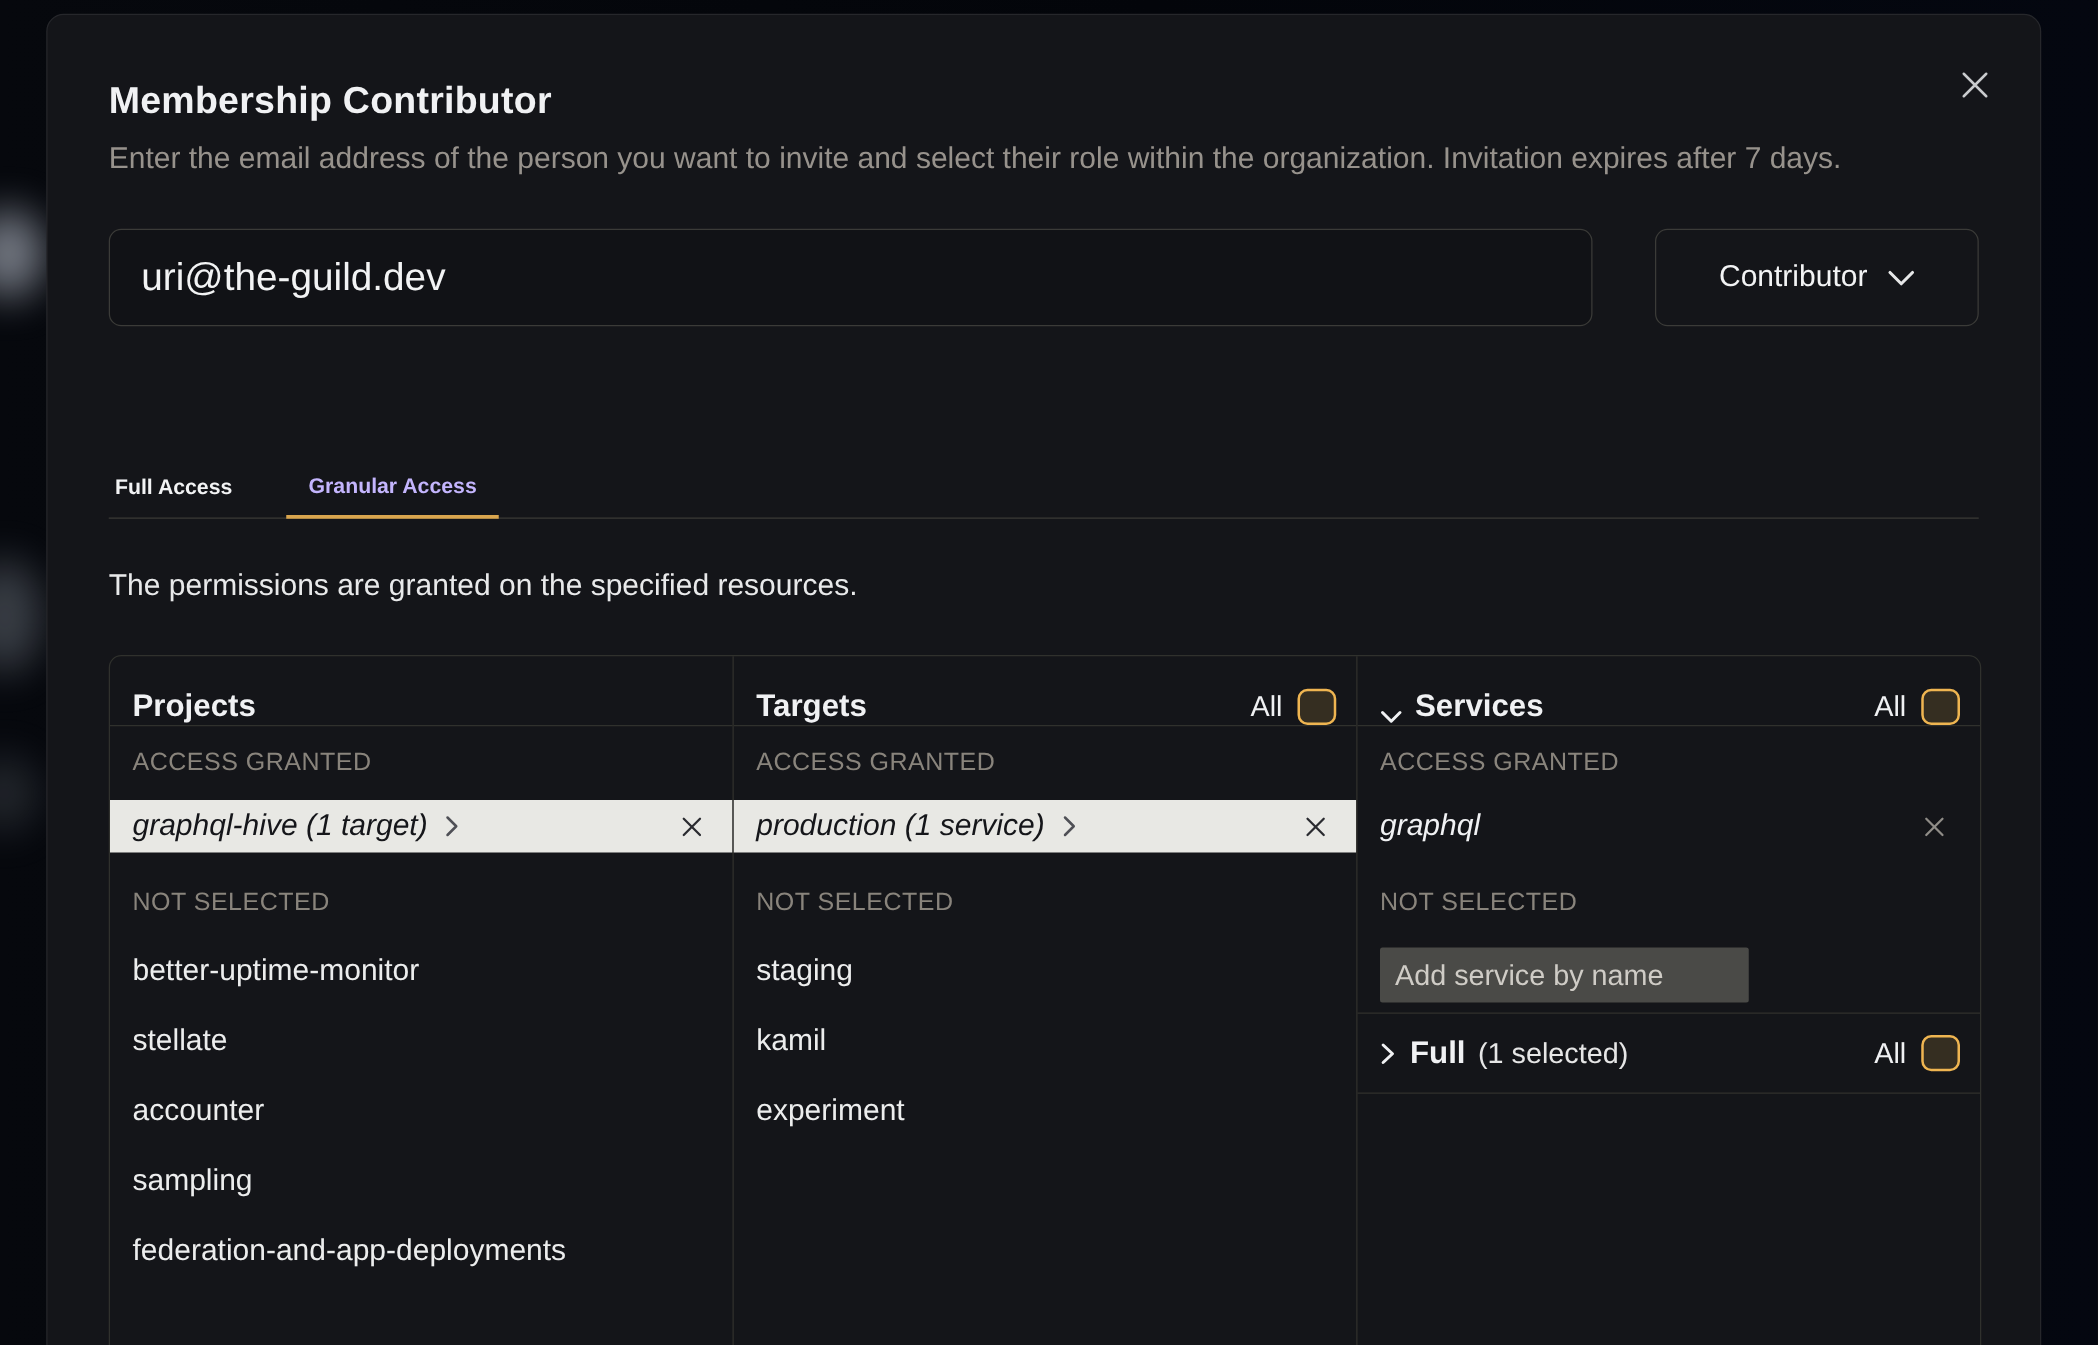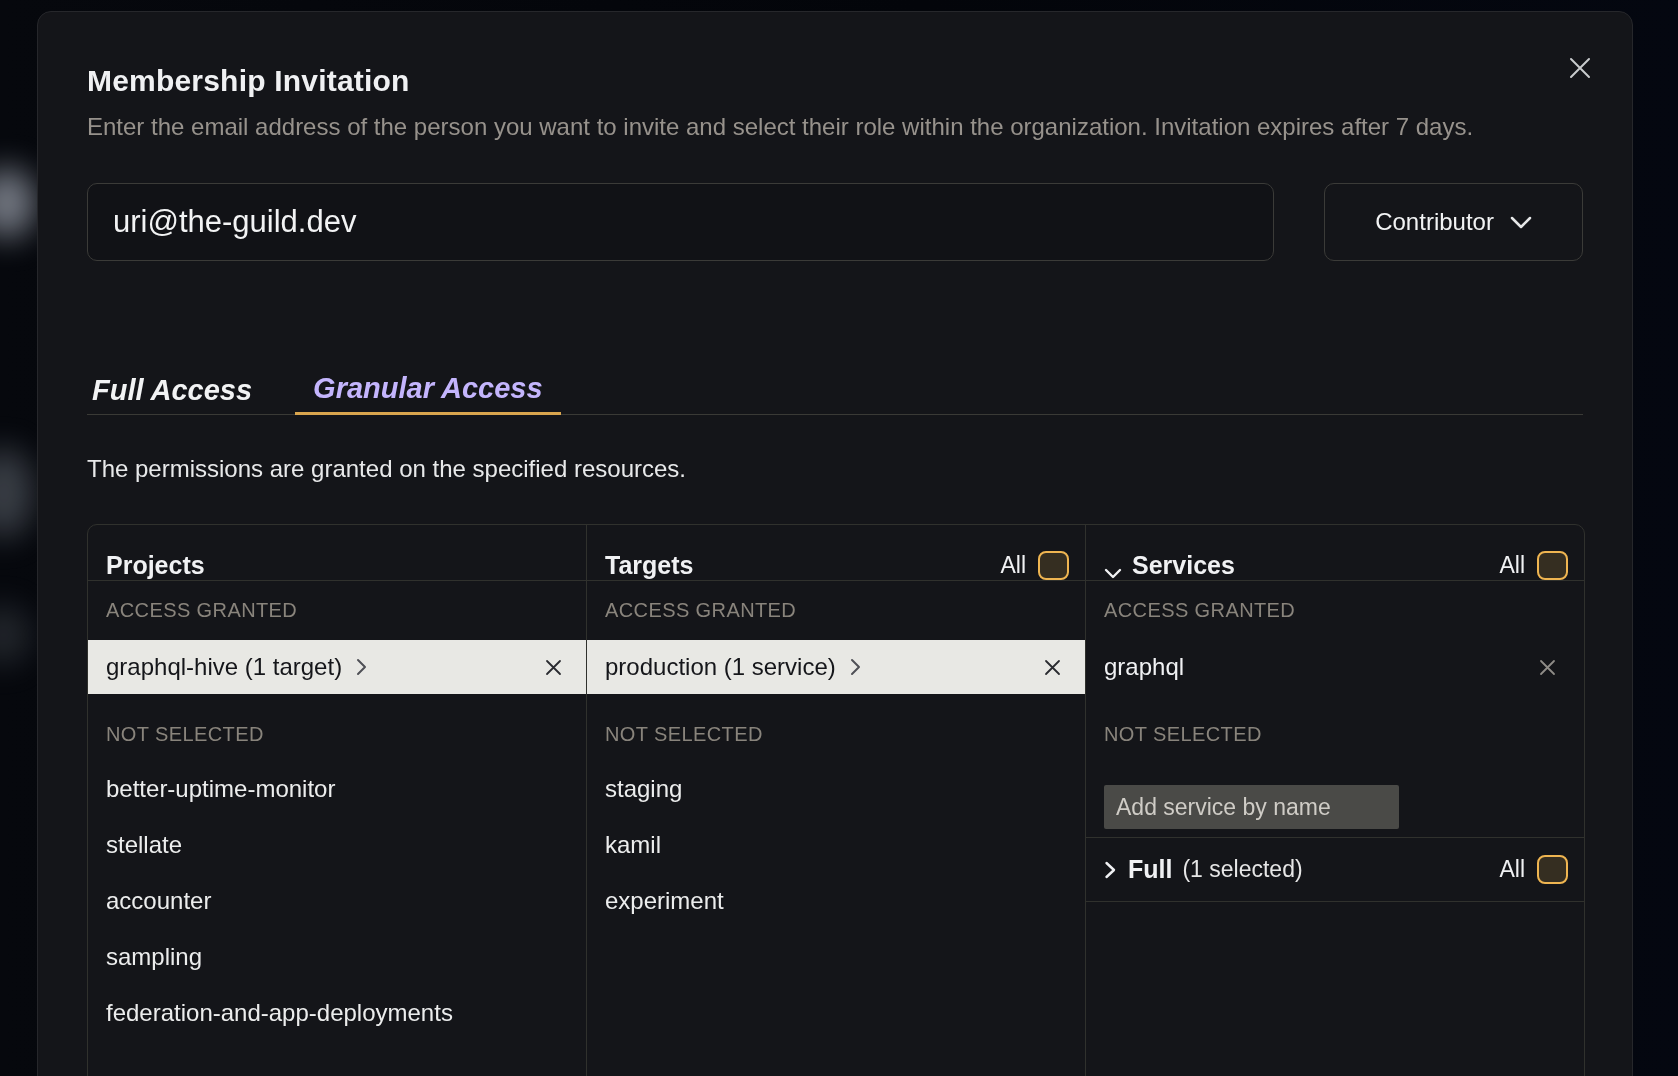--- a/index.html
+++ b/index.html
@@ -56,22 +56,22 @@
     color: #f2f3f4; font-size: 24px; font-family: "Liberation Sans", sans-serif;
     display: flex; align-items: center; justify-content: center; gap: 16px;
     cursor: pointer;
   }
   .role-select svg { margin-top: 2px; }
 
   .tabs { margin-top: 104px; display: flex; border-bottom: 1px solid #3a3a36; height: 50px; align-items: stretch; }
   .tab {
     background: none; border: none; cursor: pointer;
     font-family: "Liberation Sans", sans-serif;
-    font-size: 29px; font-weight: 700; color: #f2f3f4;
-    padding: 0 5px; margin-bottom: -1px; display: flex; align-items: center; font-style: italic;
+    font-size: 17px; font-weight: 700; color: #f2f3f4;
+    padding: 0 5px; margin-bottom: -1px; display: flex; align-items: center;
   }
   .tab.active { color: #c4b5fd; border-bottom: 3px solid #d9a54e; padding: 0 18px; margin-left: 38px; }
 
   .perm-note { margin-top: 40px; font-size: 24px; color: #e8e9ea; }
 
   .resources-table {
     margin-top: 41px;
     width: 1498px; height: 700px;
     border: 1px solid #30312d; border-radius: 10px;
     display: flex;
@@ -96,45 +96,45 @@
   .hdr-chevron { margin-right: 10px; display: flex; align-items: center; }
 
   .section-label {
     margin: 17px 0 0 18px;
     font-size: 20px; line-height: 24px; letter-spacing: 0.4px;
     color: #89847c; font-weight: 400;
   }
   .section-label.ns { margin-top: 30px; line-height: 20px; }
   .res-row {
     margin-top: 18px;
-    height: 54px;
+    height: 42px;
     display: flex; align-items: center;
     padding: 0 24px 0 18px;
-    font-size: 24px; cursor: pointer;
+    font-size: 24px; cursor: pointer; font-style: italic;
   }
   .res-row.selected { background: #e8e8e4; color: #15161a; }
   .res-row .row-chevron { margin-left: 14px; display: flex; align-items: center; color: #4f5056; }
   .res-row .grow { flex: 1; }
   .remove-btn {
     background: none; border: none; cursor: pointer; padding: 0;
     color: #2a2b30; display: flex; align-items: center;
   }
   .res-row.dark { color: #f0f1f3; padding-right: 28px; }
   .res-row.dark .remove-btn { color: #8f8c87; }
 
   .item-list { margin-top: 17px; }
   .list-item {
     height: 56px; display: flex; align-items: center;
     padding-left: 18px; font-size: 24px; color: #eceded; cursor: pointer;
   }
 
   .svc-body { border-bottom: 1px solid #30312d; padding-bottom: 8px; }
   .add-service-input {
     display: block;
-    margin: 41px 0 0 18px;
+    margin: 26px 0 0 18px;
     width: 295px; height: 44px;
     background: #4a4a47; border: none; border-radius: 2px;
     color: #cfccc6; font-size: 23px; font-family: "Liberation Sans", sans-serif;
     padding: 0 12px; outline: none;
   }
   .add-service-input::placeholder { color: #cfccc6; opacity: 1; }
 
   .apps-row {
     height: 64px; border-bottom: 1px solid #30312d;
     display: flex; align-items: center;
@@ -155,21 +155,21 @@
 </div>
 
 <div class="modal">
 
   <button class="close-btn" aria-label="Close">
     <svg width="22" height="22" viewBox="0 0 22 22">
         <path d="M2 2 L20 20 M20 2 L2 20" stroke="currentColor" stroke-width="2" stroke-linecap="round"></path>
       </svg>
   </button>
 
-  <h1 class="modal-title">Membership Invitation</h1>
+  <h1 class="modal-title">Membership Contributor</h1>
   <p class="modal-desc">Enter the email address of the person you want to invite and select their role within the organization. Invitation expires after 7 days.</p>
 
   <div class="form-row">
     <input class="email-input" type="text" value="uri@the-guild.dev" style="">
     <button class="role-select">
       <span>Contributor</span>
       <span style="display:flex;">
         <svg width="22" height="14" viewBox="0 0 22 14">
             <path d="M2 2 L11 11 L20 2" fill="none" stroke="#e6e7e8" stroke-width="2.5" stroke-linecap="round" stroke-linejoin="round"></path>
           </svg>

